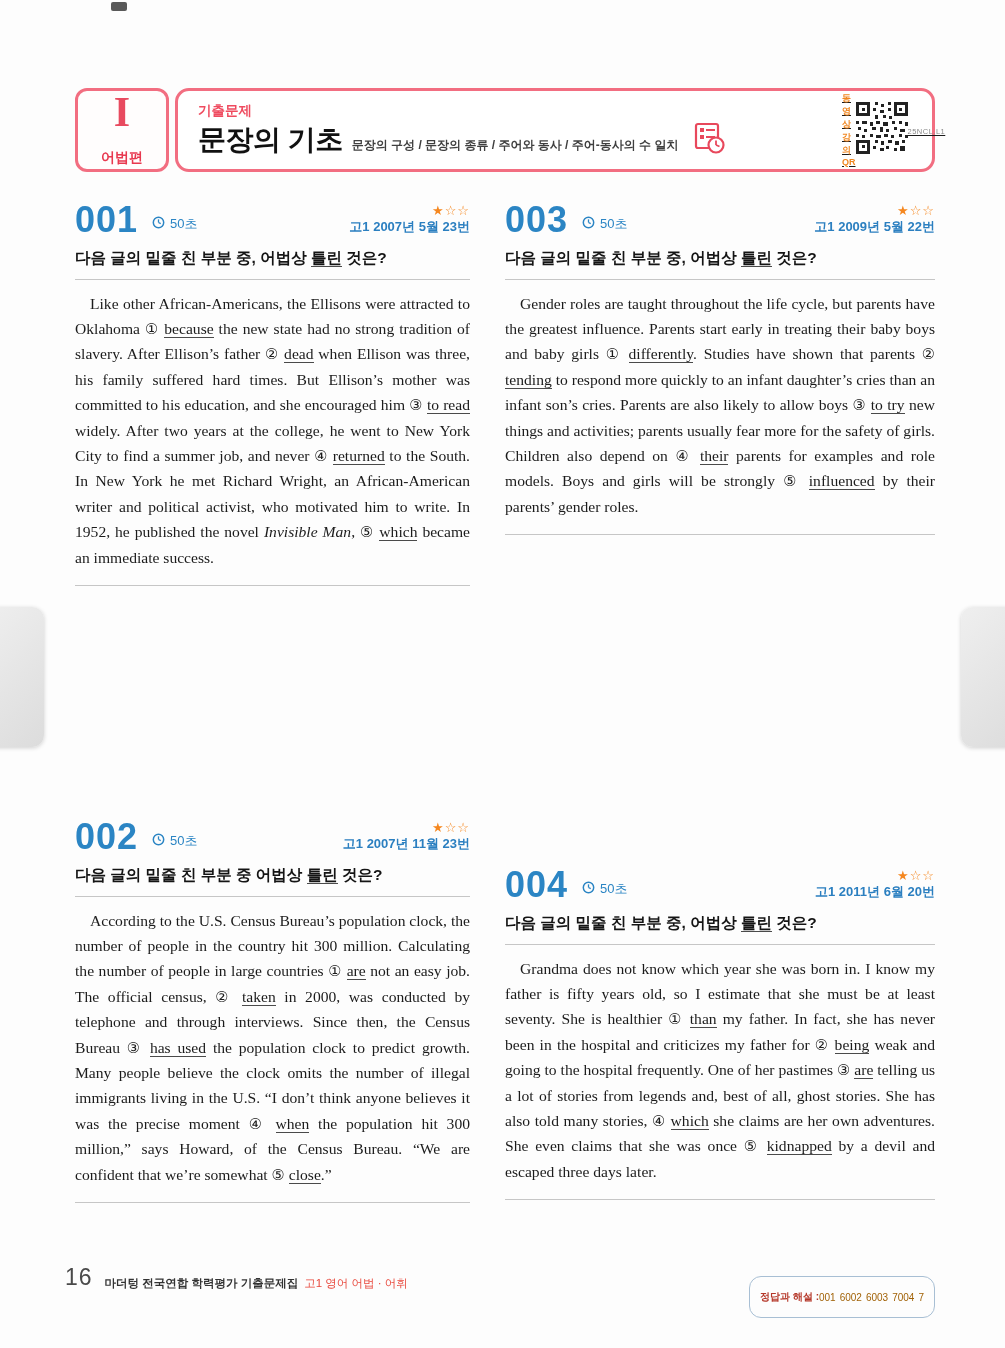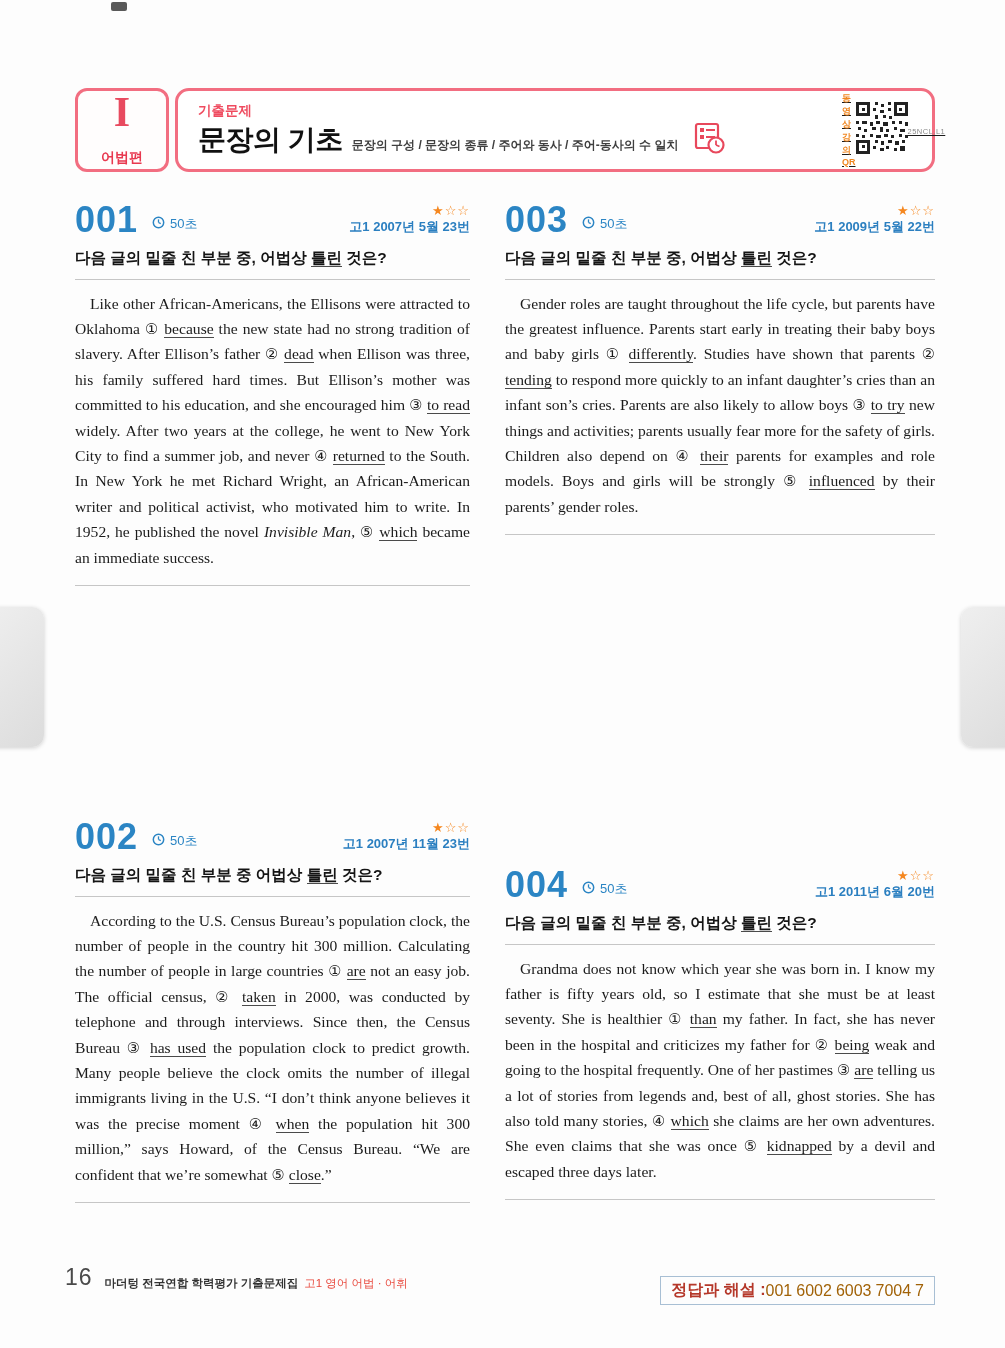--- a/index.html
+++ b/index.html
@@ -47,22 +47,22 @@
            text-align:justify;color:#1b1b1b;margin-top:11px;padding-bottom:15px;
            border-bottom:1px solid #c6c6c6;text-indent:15px;}
   .ul{border-bottom:1.5px solid #4a4a4a;}
   .circ{font-family:"DejaVu Sans",sans-serif;font-size:.95em;}
   em{font-style:italic;}
   
   .footer-left{position:absolute;left:65px;top:1264px;display:flex;align-items:flex-end;}
   .page-number{font-size:23px;color:#4a4a4a;letter-spacing:1px;}
   .book-title{font-size:11.5px;font-weight:bold;color:#333;margin-left:12px;}
   .book-subject{font-size:11.5px;font-weight:normal;color:#e8483c;margin-left:6px;}
-  .answer-box{position:absolute;right:70px;top:1276px;border:1.5px solid #a8bfd4;border-radius:0;
-              background:#fdfdfd;padding:3px 10px;font-size:16px;display:flex;align-items:center;}
+  .answer-box{position:absolute;right:70px;top:1276px;border:1.5px solid #a8bfd4;border-radius:12px;
+              background:#fdfdfd;padding:13px 10px;font-size:10px;display:flex;align-items:center;}
   .answer-label{color:#b5382a;font-weight:bold;}
   .answer-pair{margin-left:0;color:#a16207;font-weight:normal;white-space:nowrap;}
   .answer-pair .aval{margin-left:4px;}
 </style>
 </head>
 <body>
 
 <div class="page">
 
   <div class="scan-mark"></div>

